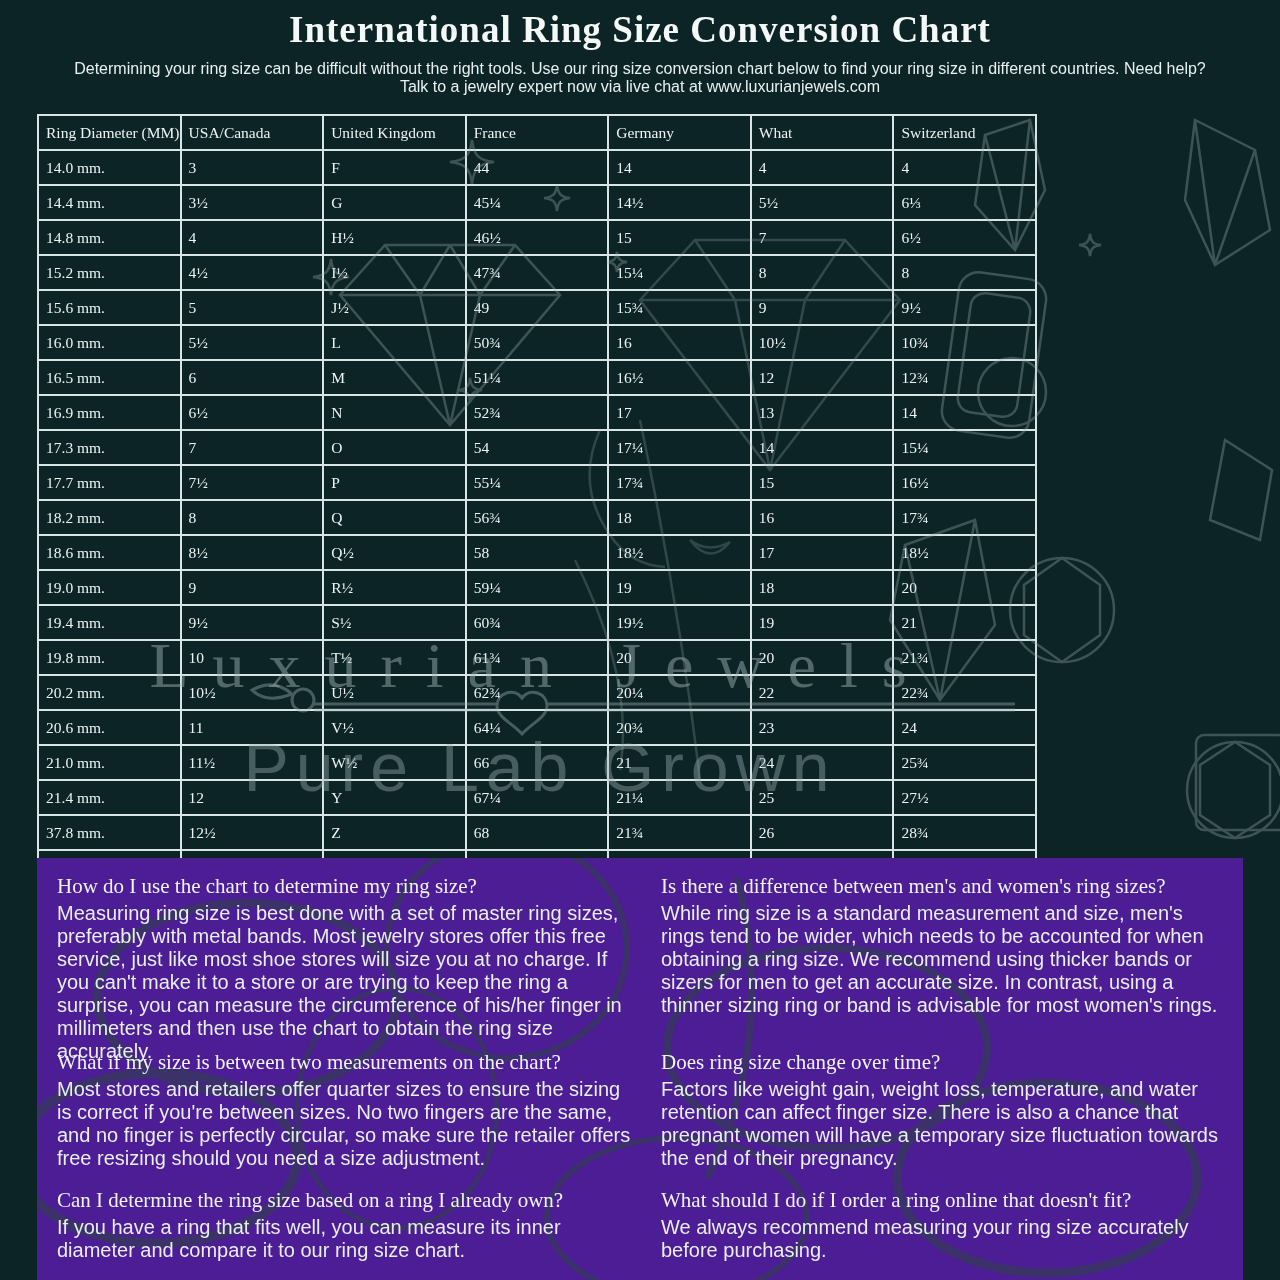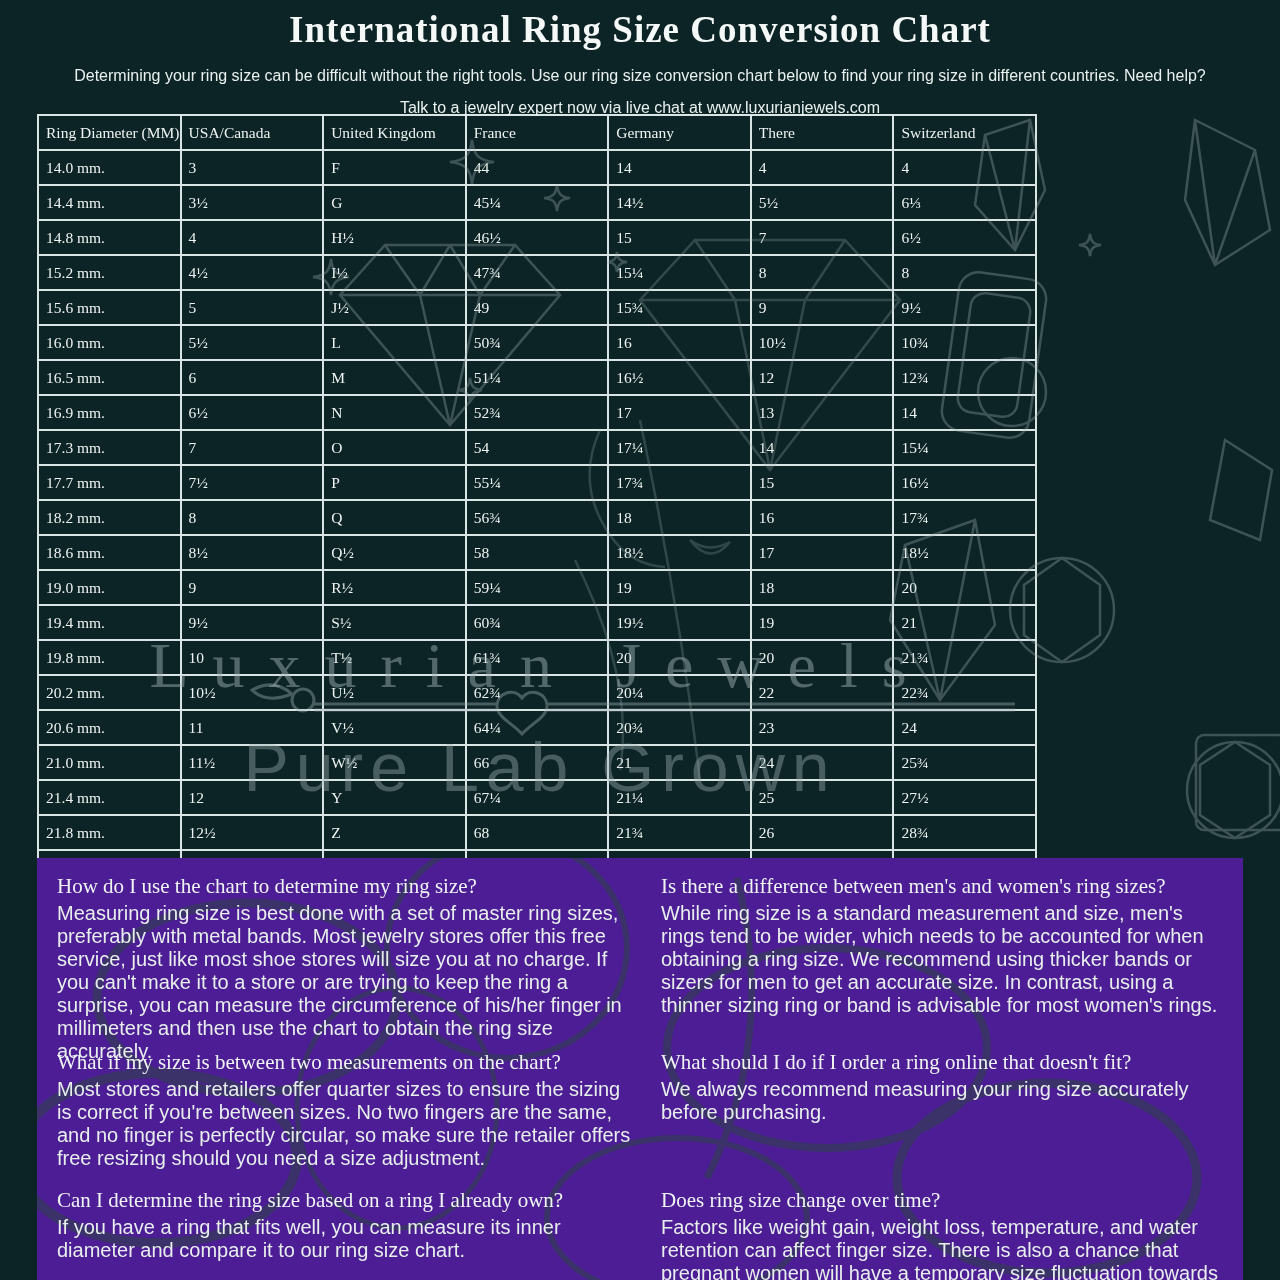--- a/index.html
+++ b/index.html
@@ -4,21 +4,21 @@
 <style>
   html,body{margin:0;padding:0;background:#0d2426;}
   #page{position:relative;width:1280px;height:1280px;background:#0d2426;overflow:hidden;
         font-family:"Liberation Sans",sans-serif;color:#edf3f2;}
 
   
   #page-title{position:absolute;top:8px;left:0;width:1280px;text-align:center;margin:0;
               font-family:"Liberation Serif",serif;font-weight:bold;font-size:37px;
               letter-spacing:1px;color:#f4f8f7;z-index:3;}
   #intro{position:absolute;top:60px;left:60px;width:1160px;text-align:center;margin:0;
-         font-size:16px;line-height:32px;color:#e9f1f0;z-index:3;}
+         font-size:16px;line-height:18px;color:#e9f1f0;z-index:3;}
 
   
   #table-wrap{position:absolute;top:114px;left:37px;width:1206px;z-index:1;}
   table{border-collapse:collapse;width:1000px;table-layout:fixed;}
   th,td{border:2px solid #d9e4e4;text-align:left;vertical-align:middle;
         font-family:"Liberation Serif",serif;font-weight:normal;font-size:15.5px;
         color:#eef4f3;padding:8px 4px 7px 7px;height:15px;white-space:nowrap;overflow:hidden;}
 
   
   #decor,#wm-divider{position:absolute;top:0;left:0;z-index:2;pointer-events:none;}
@@ -100,21 +100,21 @@
 
   <div id="table-wrap">
     <table>
       <thead>
           <tr>
             <th>Ring Diameter (MM)</th>
             <th>USA/Canada</th>
             <th>United Kingdom</th>
             <th>France</th>
             <th>Germany</th>
-            <th>There</th>
+            <th>What</th>
             <th>Switzerland</th>
           </tr>
         </thead>
       <tbody>
           <tr>
             <td>14.0 mm.</td>
             <td>3</td>
             <td>F</td>
             <td>44</td>
             <td>14</td>
@@ -277,21 +277,21 @@
           <tr>
             <td>21.4 mm.</td>
             <td>12</td>
             <td>Y</td>
             <td>67¼</td>
             <td>21¼</td>
             <td>25</td>
             <td>27½</td>
           </tr>
           <tr>
-            <td>21.8 mm.</td>
+            <td>37.8 mm.</td>
             <td>12½</td>
             <td>Z</td>
             <td>68</td>
             <td>21¾</td>
             <td>26</td>
             <td>28¾</td>
           </tr>
           <tr>
             <td>22.2 mm.</td>
             <td>13</td>
@@ -338,23 +338,23 @@
           <h3 class="faq-q">Can I determine the ring size based on a ring I already own?</h3>
           <p class="faq-a">If you have a ring that fits well, you can measure its inner diameter and compare it to our ring size chart.</p>
         </div>
       </div>
     <div id="faq-col-right" class="faq-col">
         <div class="faq-section">
           <h3 class="faq-q">Is there a difference between men's and women's ring sizes?</h3>
           <p class="faq-a">While ring size is a standard measurement and size, men's rings tend to be wider, which needs to be accounted for when obtaining a ring size. We recommend using thicker bands or sizers for men to get an accurate size. In contrast, using a thinner sizing ring or band is advisable for most women's rings.</p>
         </div>
         <div class="faq-section">
+          <h3 class="faq-q">Does ring size change over time?</h3>
+          <p class="faq-a">Factors like weight gain, weight loss, temperature, and water retention can affect finger size. There is also a chance that pregnant women will have a temporary size fluctuation towards the end of their pregnancy.</p>
+        </div>
+        <div class="faq-section">
           <h3 class="faq-q">What should I do if I order a ring online that doesn't fit?</h3>
           <p class="faq-a">We always recommend measuring your ring size accurately before purchasing.</p>
         </div>
-        <div class="faq-section">
-          <h3 class="faq-q">Does ring size change over time?</h3>
-          <p class="faq-a">Factors like weight gain, weight loss, temperature, and water retention can affect finger size. There is also a chance that pregnant women will have a temporary size fluctuation towards the end of their pregnancy.</p>
-        </div>
       </div>
   </div>
 
 </div>
 
 </body></html>

